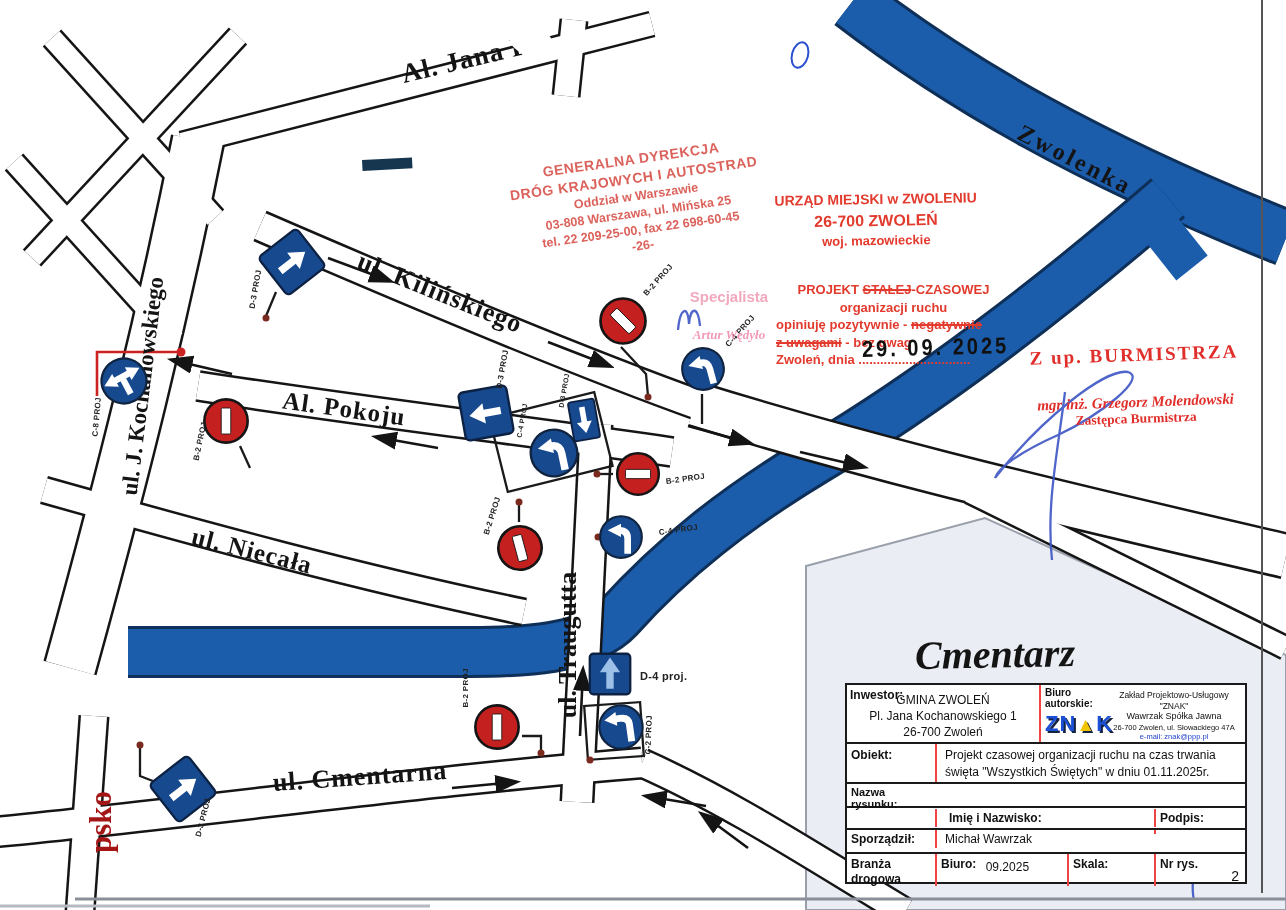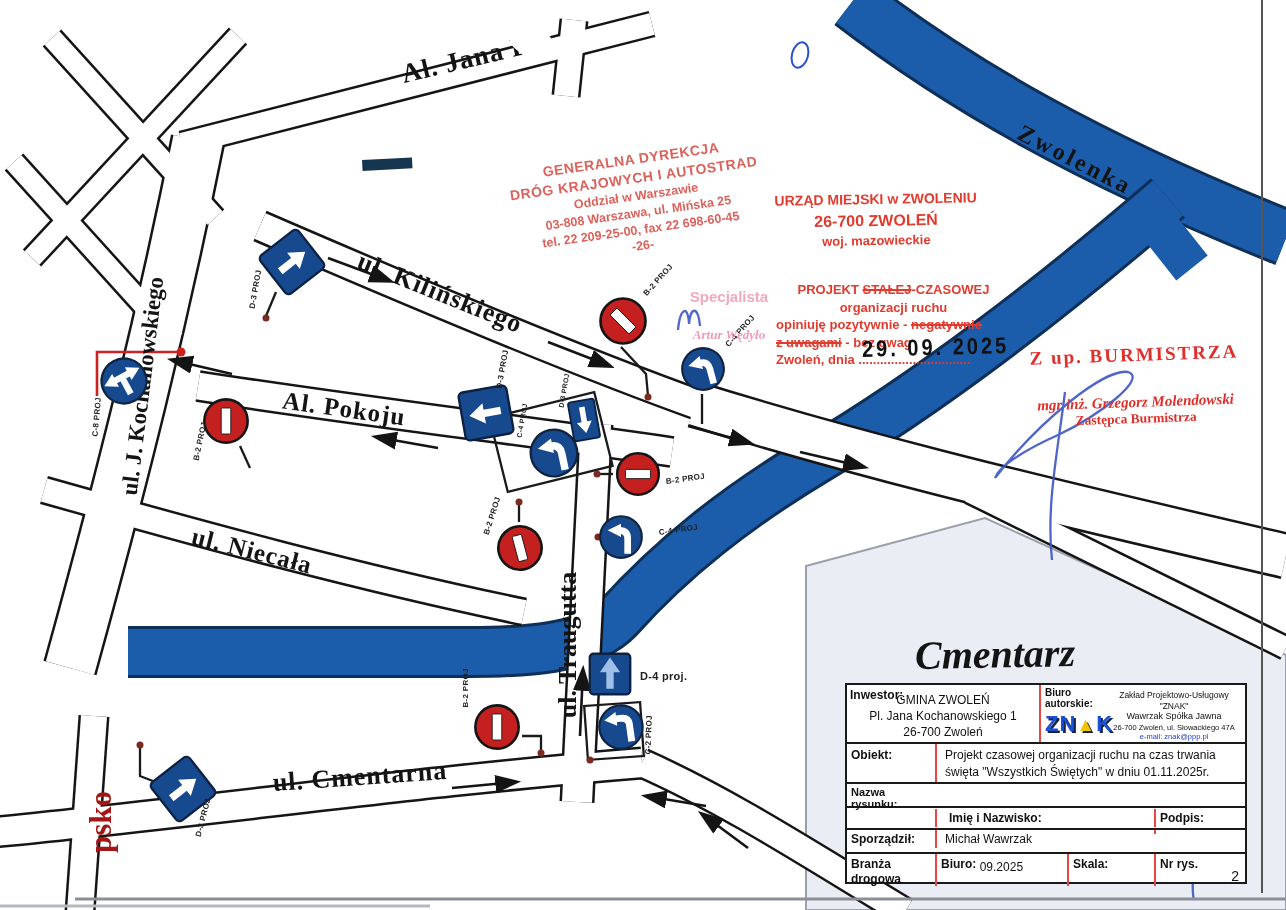--- a/index.html
+++ b/index.html
@@ -407,21 +407,21 @@
       <div class="cell" style="flex:1;"></div>
     </div>
 
     <div class="row" style="height:34px;">
       <div class="cell bold" style="width:88px;line-height:1.25;padding-top:3px;">
         <div>Branża</div>
         <div>drogowa</div>
       </div>
       <div class="cell" style="width:132px;padding-top:3px;">
         <span class="bold">Biuro:</span>
-        <span style="position:relative;top:3px;">09.2025</span>
+        <span style="margin-left:6px;position:relative;top:3px;">09.2025</span>
       </div>
       <div class="cell bold" style="width:87px;padding-top:3px;">Skala:</div>
       <div class="cell" style="flex:1;position:relative;">
         <span class="bold" style="position:absolute;left:4px;top:3px;">Nr rys.</span>
         <span style="position:absolute;right:6px;bottom:2px;font-size:14px;">2</span>
       </div>
     </div>
   </div>
 
 </div>

